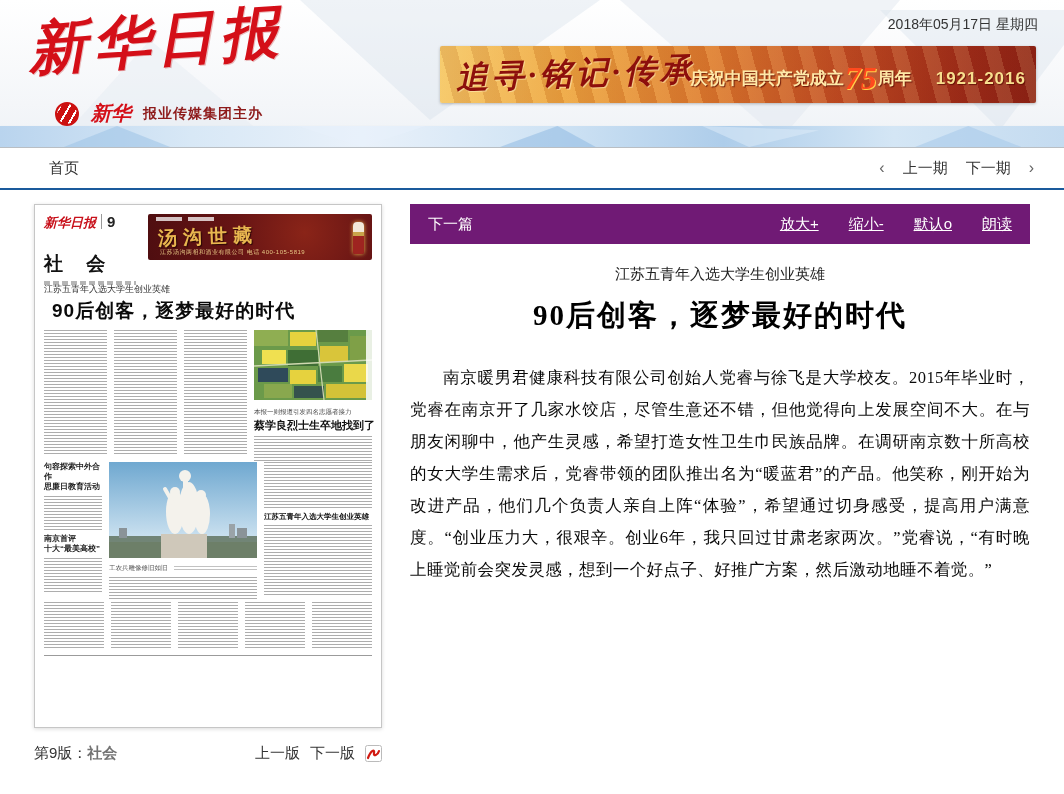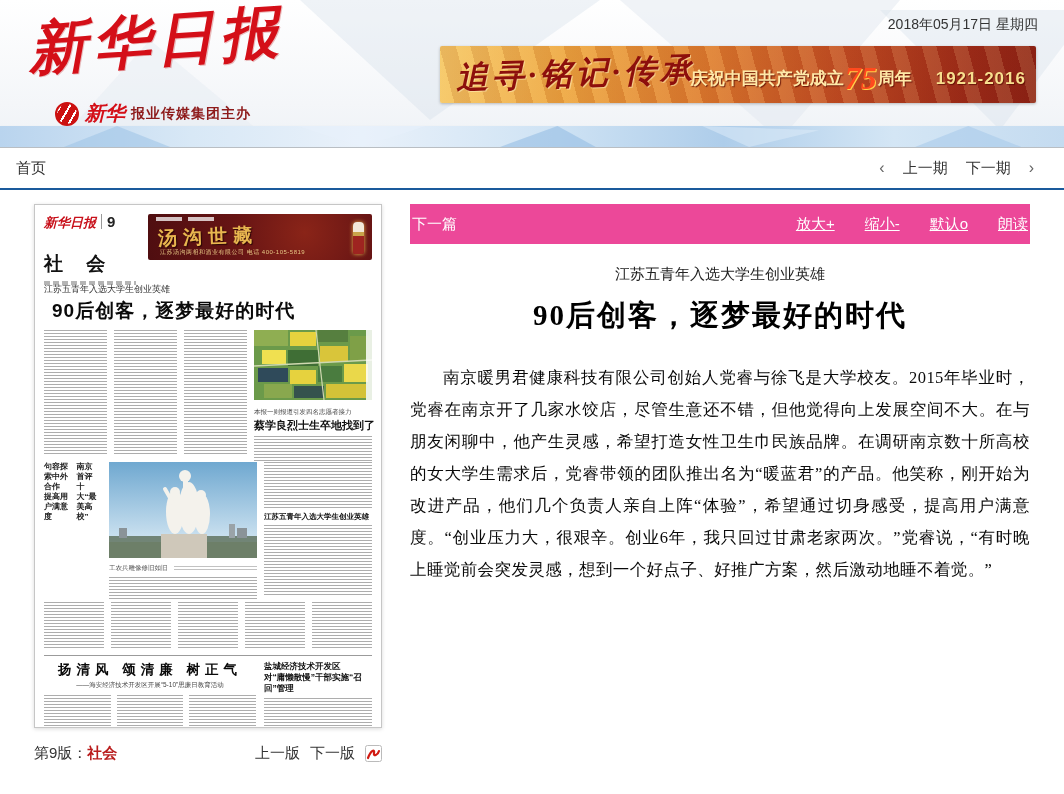--- a/index.html
+++ b/index.html
@@ -10,21 +10,21 @@
   .site-header { position:relative; width:100%; height:148px; background:linear-gradient(180deg,#ffffff 0%, #f4f6f9 70%, #eef2f6 100%); overflow:hidden; }
   .poly { position:absolute; }
   .header-strip { position:absolute; left:0; bottom:0; width:100%; height:22px;
     background:linear-gradient(90deg,#b9d4ee 0%, #d8e8f6 18%, #e9f1fa 34%, #cfe3f4 52%, #aecdea 68%, #d4e6f5 84%, #c4dbf0 100%);
     border-bottom:1px solid #b9bec3; box-shadow:0 2px 3px rgba(0,0,0,.18); }
   .header-strip .facet { position:absolute; top:0; height:100%; opacity:.55; }
 
   .masthead { position:absolute; left:28px; top:2px; color:#d40f18;
     font-family:"Liberation Serif", serif; font-weight:bold; font-style:italic;
     font-size:58px; letter-spacing:6px; transform:rotate(-4deg); text-shadow:1px 1px 0 rgba(180,0,0,.25); }
-  .masthead-sub { position:absolute; left:55px; top:100px; display:flex; align-items:center; gap:6px; }
+  .masthead-sub { position:absolute; left:55px; top:100px; display:flex; align-items:center; gap:12px; }
   .org-logo { width:24px; height:24px; border-radius:50%;
     background:repeating-linear-gradient(120deg,#cc1111 0 3px,#ffffff 3px 5px,#cc1111 5px 8px);
     border:2px solid #cc1111; }
   .masthead-sub .script { color:#d40f18; font-family:"Liberation Serif", serif; font-style:italic; font-weight:bold; font-size:20px; }
   .masthead-sub .org { color:#8e1b1b; font-weight:bold; font-size:14px; letter-spacing:1px; }
 
   .header-date { position:absolute; right:26px; top:16px; font-size:14px; color:#333; }
 
   .banner { position:absolute; left:440px; top:46px; width:596px; height:57px; border-radius:2px;
     background:linear-gradient(100deg,#f6c867 0%, #eda43f 22%, #dd7a2e 45%, #c04a22 68%, #9c2a18 88%, #8a2014 100%);
@@ -36,21 +36,21 @@
     text-shadow:1px 1px 0 rgba(255,240,190,.55); transform:rotate(-2deg); }
   .banner-cel { position:absolute; right:10px; top:14px; display:flex; align-items:center; color:#ffe9a8;
     font-weight:bold; text-shadow:1px 1px 1px rgba(90,10,0,.8); }
   .banner-cel .t { font-size:17px; }
   .banner-cel .num { font-size:32px; color:#ff4a1e; font-family:"Liberation Serif", serif; font-style:italic;
     margin:0 1px; text-shadow:1px 1px 0 #ffd24a; }
   .banner-cel .yrs { font-size:17px; color:#f7df8e; margin-left:24px; letter-spacing:1px; }
 
   
   .top-nav { width:100%; height:42px; background:#fff; border-bottom:2px solid #1a5a9c;
-    display:flex; align-items:center; justify-content:space-between; padding:0 30px 0 16px; }
+    display:flex; align-items:center; justify-content:space-between; padding:0 30px 0 49px; }
   .nav-home { font-size:15px; color:#333; cursor:pointer; }
   .nav-right { display:flex; align-items:center; gap:18px; font-size:15px; color:#333; }
   .nav-arrow { color:#666; font-size:16px; cursor:pointer; }
   .nav-link { cursor:pointer; }
 
   
   .main { display:flex; gap:28px; padding:14px 34px 0 34px; }
 
   
   .left-col { width:348px; flex:none; }
@@ -80,21 +80,21 @@
   .fake-lt { background:repeating-linear-gradient(180deg,#c2c2c2 0 1px, transparent 1px 3px); }
 
   .pt-rowA { display:flex; gap:7px; height:126px; }
   .pt-rowA .cols { flex:1; display:flex; gap:7px; }
   .pt-rowA .cols .fc { flex:1; }
   .pt-rowA-right { width:118px; flex:none; }
   .pt-right-kicker { font-size:6.5px; color:#444; margin-top:4px; white-space:nowrap; overflow:hidden; }
   .pt-right-headline { font-size:11px; font-weight:bold; color:#111; white-space:nowrap; margin:1px 0 3px 0; }
 
   .pt-rowB { display:flex; gap:7px; height:134px; margin-top:6px; }
-  .pt-b-left { width:58px; flex:none; display:flex; gap:4px; }
+  .pt-b-left { width:58px; flex:none; display:flex; flex-direction:column; gap:4px; }
   .pt-mini-headline { font-size:8px; font-weight:bold; color:#222; line-height:10px; }
   .pt-b-center { width:148px; flex:none; }
   .pt-caption-row { display:flex; gap:6px; margin-top:2px; align-items:center; }
   .pt-caption { font-size:6.5px; color:#555; white-space:nowrap; }
   .pt-b-right { flex:1; display:flex; flex-direction:column; gap:4px; }
   .pt-b-right .hl { font-size:7.5px; font-weight:bold; color:#111; line-height:9px; }
 
   .pt-rowC { display:flex; gap:7px; height:46px; margin-top:6px; }
   .pt-rowC .fc { flex:1; }
 
@@ -103,29 +103,29 @@
   .pt-rowD { display:flex; gap:8px; height:88px; }
   .pt-d-left { width:212px; flex:none; }
   .pt-d-headline { text-align:center; font-size:13.5px; font-weight:bold; letter-spacing:5px; color:#0a0a0a; }
   .pt-d-sub { text-align:center; font-size:6.5px; color:#444; margin-top:2px; white-space:nowrap; overflow:hidden; }
   .pt-d-cols { display:flex; gap:6px; height:50px; margin-top:5px; }
   .pt-d-cols .fc { flex:1; }
   .pt-d-right { flex:1; }
   .pt-d-right .hl { font-size:8.5px; font-weight:bold; color:#111; line-height:11px; }
 
   .thumb-footer { display:flex; justify-content:space-between; align-items:center; margin-top:16px; font-size:15px; color:#333; }
-  .tf-left b { color:#b91c1c; }
+  .tf-left b { color:#737373; }
   .tf-right { display:flex; align-items:center; gap:10px; }
   .tf-link { cursor:pointer; }
   .pdf-icon { width:17px; height:17px; display:inline-block; cursor:pointer; }
 
   
   .article-col { flex:1; min-width:0; }
-  .article-toolbar { height:40px; background:#ec4899; color:#fff; display:flex; align-items:center;
-    justify-content:space-between; padding:0 2px; font-size:15px; }
+  .article-toolbar { height:40px; background:#701a75; color:#fff; display:flex; align-items:center;
+    justify-content:space-between; padding:0 18px; font-size:15px; }
   .tb-left { cursor:pointer; }
   .tb-right { display:flex; gap:30px; }
   .tb-btn { cursor:pointer;text-decoration:underline; }
 
   .article-kicker { text-align:center; font-size:15px; color:#222; margin-top:21px;
     font-family:"Liberation Serif", serif; }
   .article-title { text-align:center; font-size:29px; font-weight:bold; color:#000; margin-top:12px;
     font-family:"Liberation Serif", serif; letter-spacing:2px; }
   .article-body { margin-top:26px; font-family:"Liberation Serif", serif; font-size:16.5px;
     line-height:32px; color:#0a0a0a; text-align:justify; letter-spacing:.4px; }
@@ -236,21 +236,21 @@
           </svg>
           <div class="pt-right-kicker">本报一则报道引发四名志愿者接力</div>
           <div class="pt-right-headline">蔡学良烈士生卒地找到了</div>
           <div class="fake" style="height:26px;"></div>
         </div>
       </div>
 
       <div class="pt-rowB">
         <div class="pt-b-left">
           <div class="pt-mini-headline">
-            <span>句容探索中外合作</span><br><span>提高用户满意度</span>
+            <span>句容探索中外合作</span><br><span>思廉日教育活动</span>
           </div>
           <div class="fake" style="height:34px;"></div>
           <div class="pt-mini-headline">
             <span>南京首评</span><br><span>十大“最美高校”</span>
           </div>
           <div class="fake" style="height:36px;"></div>
         </div>
 
         <div class="pt-b-center">
           <svg width="148" height="96" viewBox="0 0 148 96">
@@ -295,37 +295,20 @@
       <div class="pt-rowC">
         <div class="fc fake"></div>
         <div class="fc fake"></div>
         <div class="fc fake"></div>
         <div class="fc fake"></div>
         <div class="fc fake"></div>
       </div>
 
       <div class="pt-divider"></div>
 
-      <div class="pt-rowD">
-        <div class="pt-d-left">
-          <div class="pt-d-headline">扬清风  颂清廉  树正气</div>
-          <div class="pt-d-sub">——海安经济技术开发区开展“5-10”思廉日教育活动</div>
-          <div class="pt-d-cols">
-            <div class="fc fake"></div>
-            <div class="fc fake"></div>
-            <div class="fc fake"></div>
-          </div>
-        </div>
-        <div class="pt-d-right">
-          <div class="hl">
-            <span>盐城经济技术开发区</span><br><span>对“庸懒散慢”干部实施“召回”管理</span>
-          </div>
-          <div class="fake" style="height:56px;margin-top:4px;"></div>
-        </div>
-      </div>
 
     </div>
 
     <div class="thumb-footer">
       <div class="tf-left">
         <span>第9版：</span><b>社会</b>
       </div>
       <div class="tf-right">
         <span class="tf-link">上一版</span>
         <span class="tf-link">下一版</span>

